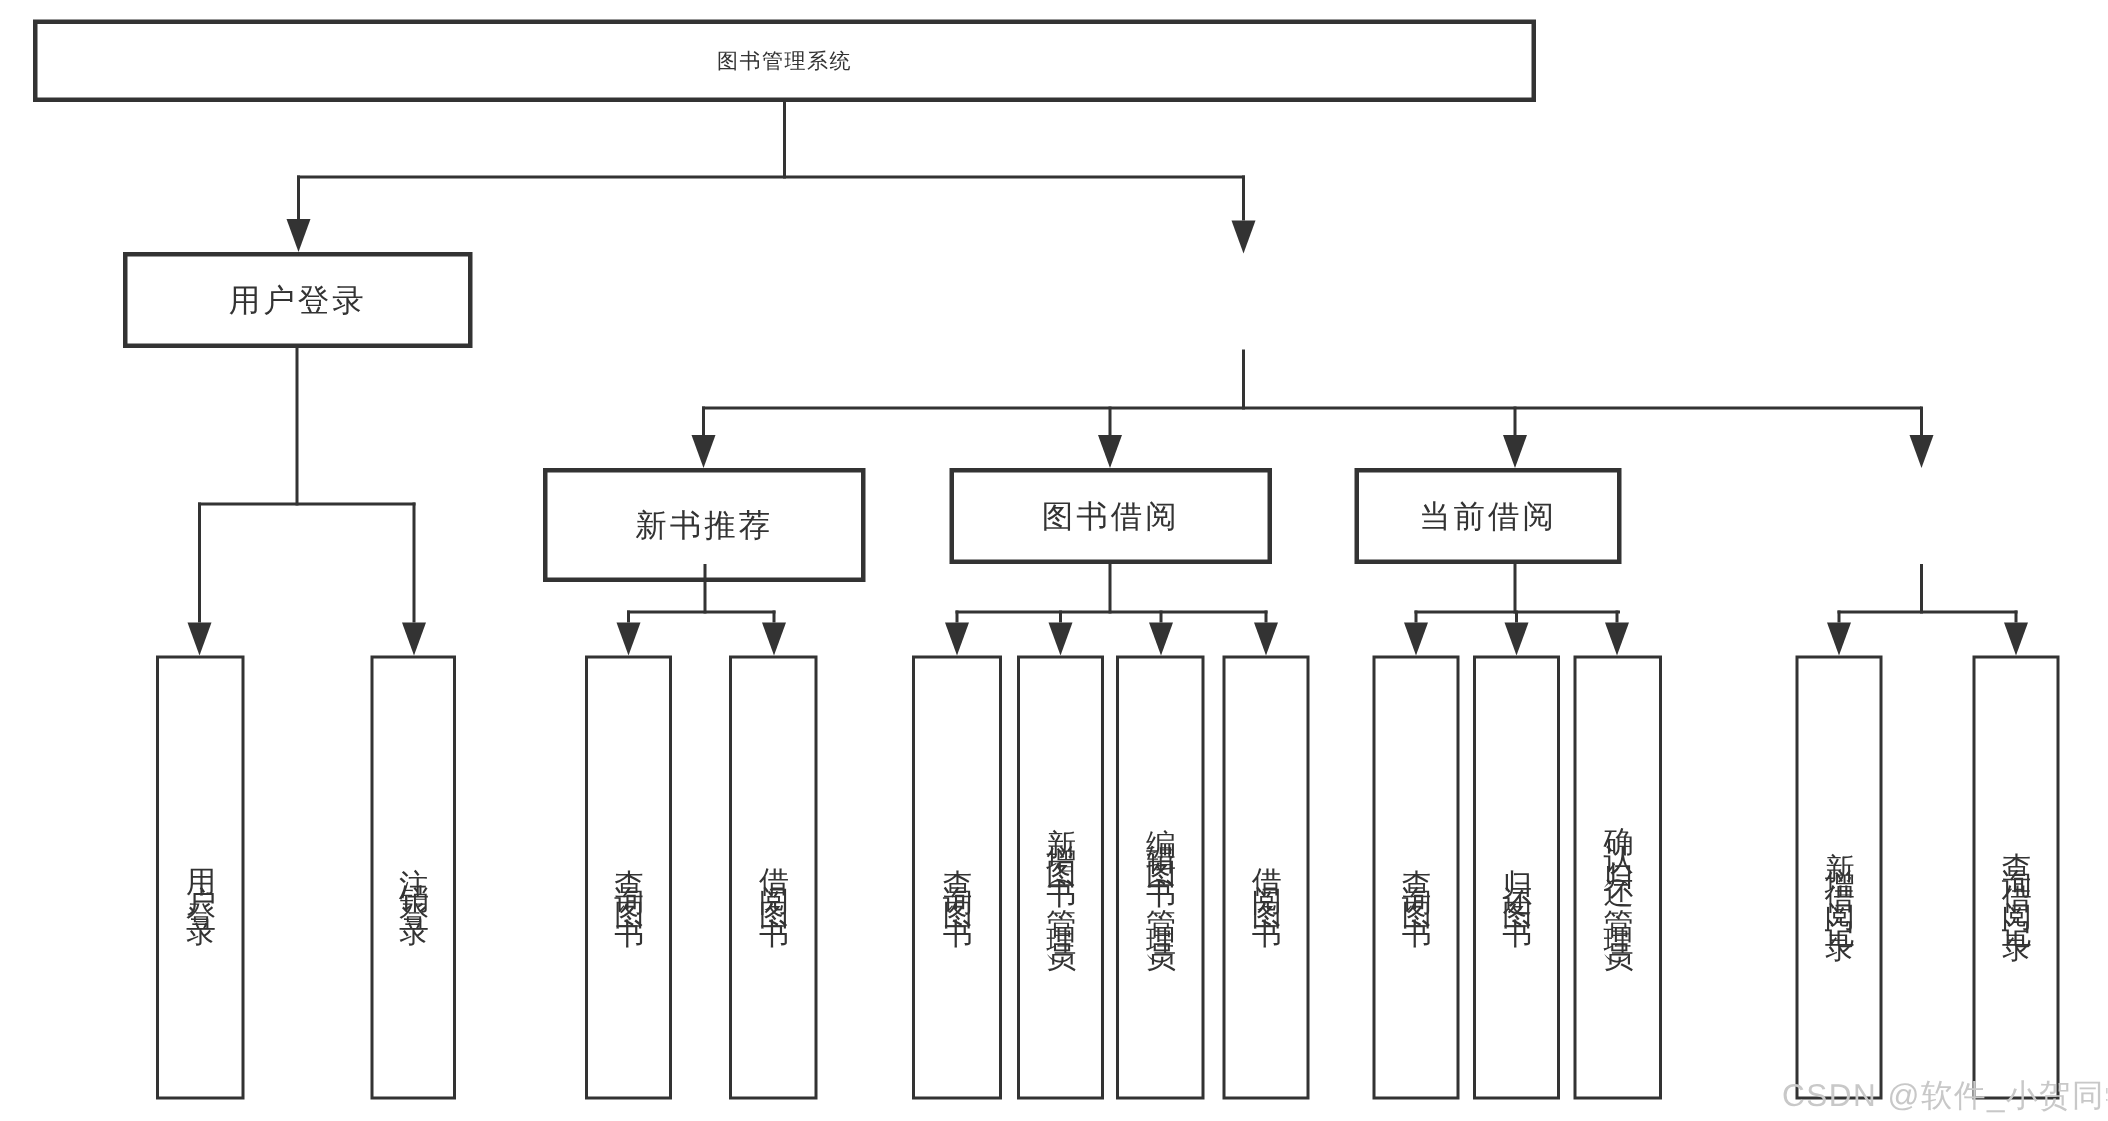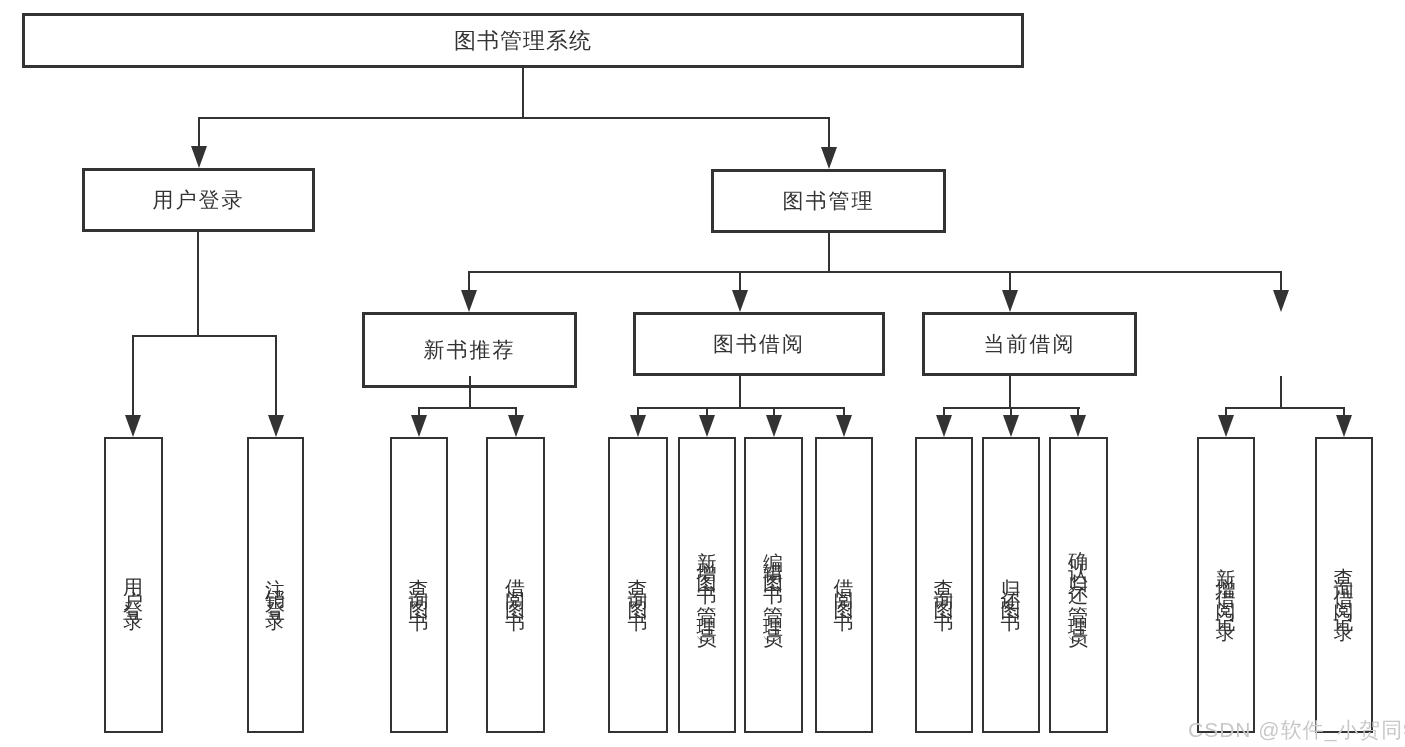--- a/index.html
+++ b/index.html
@@ -10,21 +10,21 @@
     color:#333333;
   }
   .stage{position:absolute;left:0;top:0;width:1405px;height:747px;}
   
   .node{
     position:absolute;box-sizing:border-box;background:#ffffff;
     border:3px solid #333333;
     display:flex;align-items:center;justify-content:center;
     text-align:center;white-space:nowrap;
   }
-  .node-root{font-size:22px;letter-spacing:1px;}
+  .node-root{font-size:14px;letter-spacing:1px;}
   .node-l1,.node-l2{font-size:21px;letter-spacing:2px;}
   .leaf{
     border-width:2px;
   }
   .leaf .vtext{
     writing-mode:vertical-rl;text-orientation:mixed;
     font-size:20px;letter-spacing:11px;line-height:1;
   }
   
   .hline,.vline{position:absolute;background:#333333;}
@@ -53,31 +53,28 @@
 <div class="stage">
 
   <div class="node node-root" style="left:22px;top:13px;width:1002px;height:55px;">
     <span>图书管理系统</span>
   </div>
 
   <div class="node node-l1" style="left:82px;top:168px;width:233px;height:64px;">
     <span>用户登录</span>
   </div>
 
-  <div class="node node-l1" style="left:711px;top:169px;width:235px;height:64px;">
-    <span>图书管理</span>
-  </div>
 
   <div class="node node-l2" style="left:362px;top:312px;width:215px;height:76px;">
     <span>新书推荐</span>
   </div>
-  <div class="node node-l2" style="left:633px;top:312px;width:252px;height:64px;">
+  <div class="node node-l2" style="left:633px;top:312px;width:215px;height:64px;">
     <span>图书借阅</span>
   </div>
-  <div class="node node-l2" style="left:903px;top:312px;width:215px;height:64px;margin-left:19px;">
+  <div class="node node-l2" style="left:903px;top:312px;width:178px;height:64px;">
     <span>当前借阅</span>
   </div>
 
   <div class="node leaf" style="left:104px;top:437px;width:59px;height:296px;">
     <span class="vtext">用户登录</span>
   </div>
   <div class="node leaf" style="left:247px;top:437px;width:57px;height:296px;">
     <span class="vtext">注销登录</span>
   </div>
 

